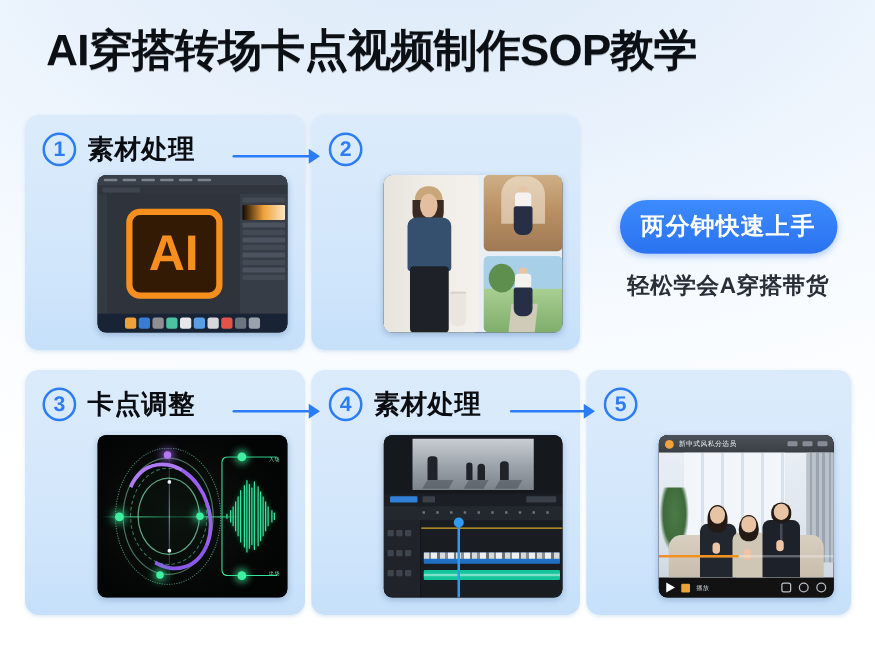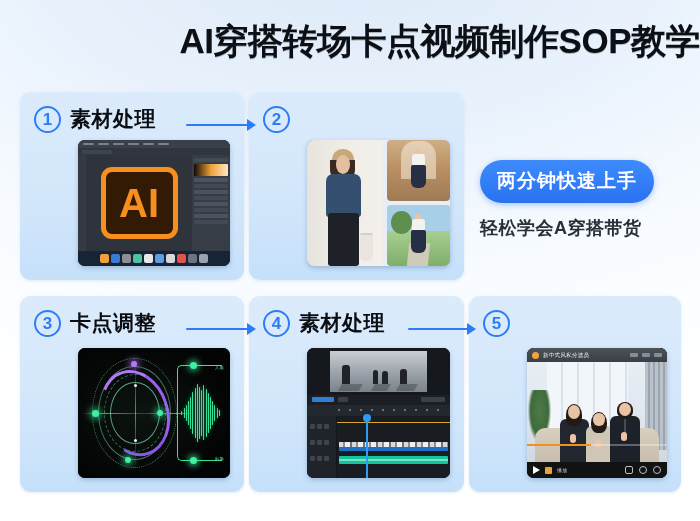--- a/index.html
+++ b/index.html
@@ -8,21 +8,22 @@
   body {
     font-family: "Liberation Sans", "DejaVu Sans", sans-serif;
     background:
       radial-gradient(120% 90% at 50% -10%, #dce9f8 0%, #e9f2fc 38%, #f7fbff 68%, #ffffff 100%);
     position: relative;
   }
 
   
   .title-wrap {
     position: absolute; left: 0; top: 20px; width: 700px;
-    text-align: right;
+    text-align: left;
+    padding-left: 37px;
   }
   .title {
     font-size: 35px;
     font-weight: 900;
     letter-spacing: -0.5px;
     color: #0c0f14;
     line-height: 1.2;
     text-shadow: 0 1px 0 rgba(0,0,0,.25);
     white-space: nowrap;
   }
@@ -82,21 +83,21 @@
     width: 0; height: 0; margin-left: -1px;
     border-left: 9px solid #2a7cf8;
     border-top: 6px solid transparent;
     border-bottom: 6px solid transparent;
   }
   .a1 { left: 186px; top: 118px; width: 70px; }
   .a2 { left: 186px; top: 322px; width: 70px; }
   .a3 { left: 408px; top: 322px; width: 68px; }
 
   
-  .promo { position: absolute; left: 480px; top: 160px; width: 205px; text-align: left; }
+  .promo { position: absolute; left: 480px; top: 160px; width: 205px; text-align: center; }
   .promo-badge {
     display: inline-block;
     background: linear-gradient(180deg, #3d8bfd 0%, #2a72f0 100%);
     color: #fff;
     font-size: 19px; font-weight: 900;
     letter-spacing: 1px;
     padding: 8px 17px 9px;
     border-radius: 22px;
     box-shadow: 0 2px 6px rgba(40,110,230,.35);
     white-space: nowrap;

